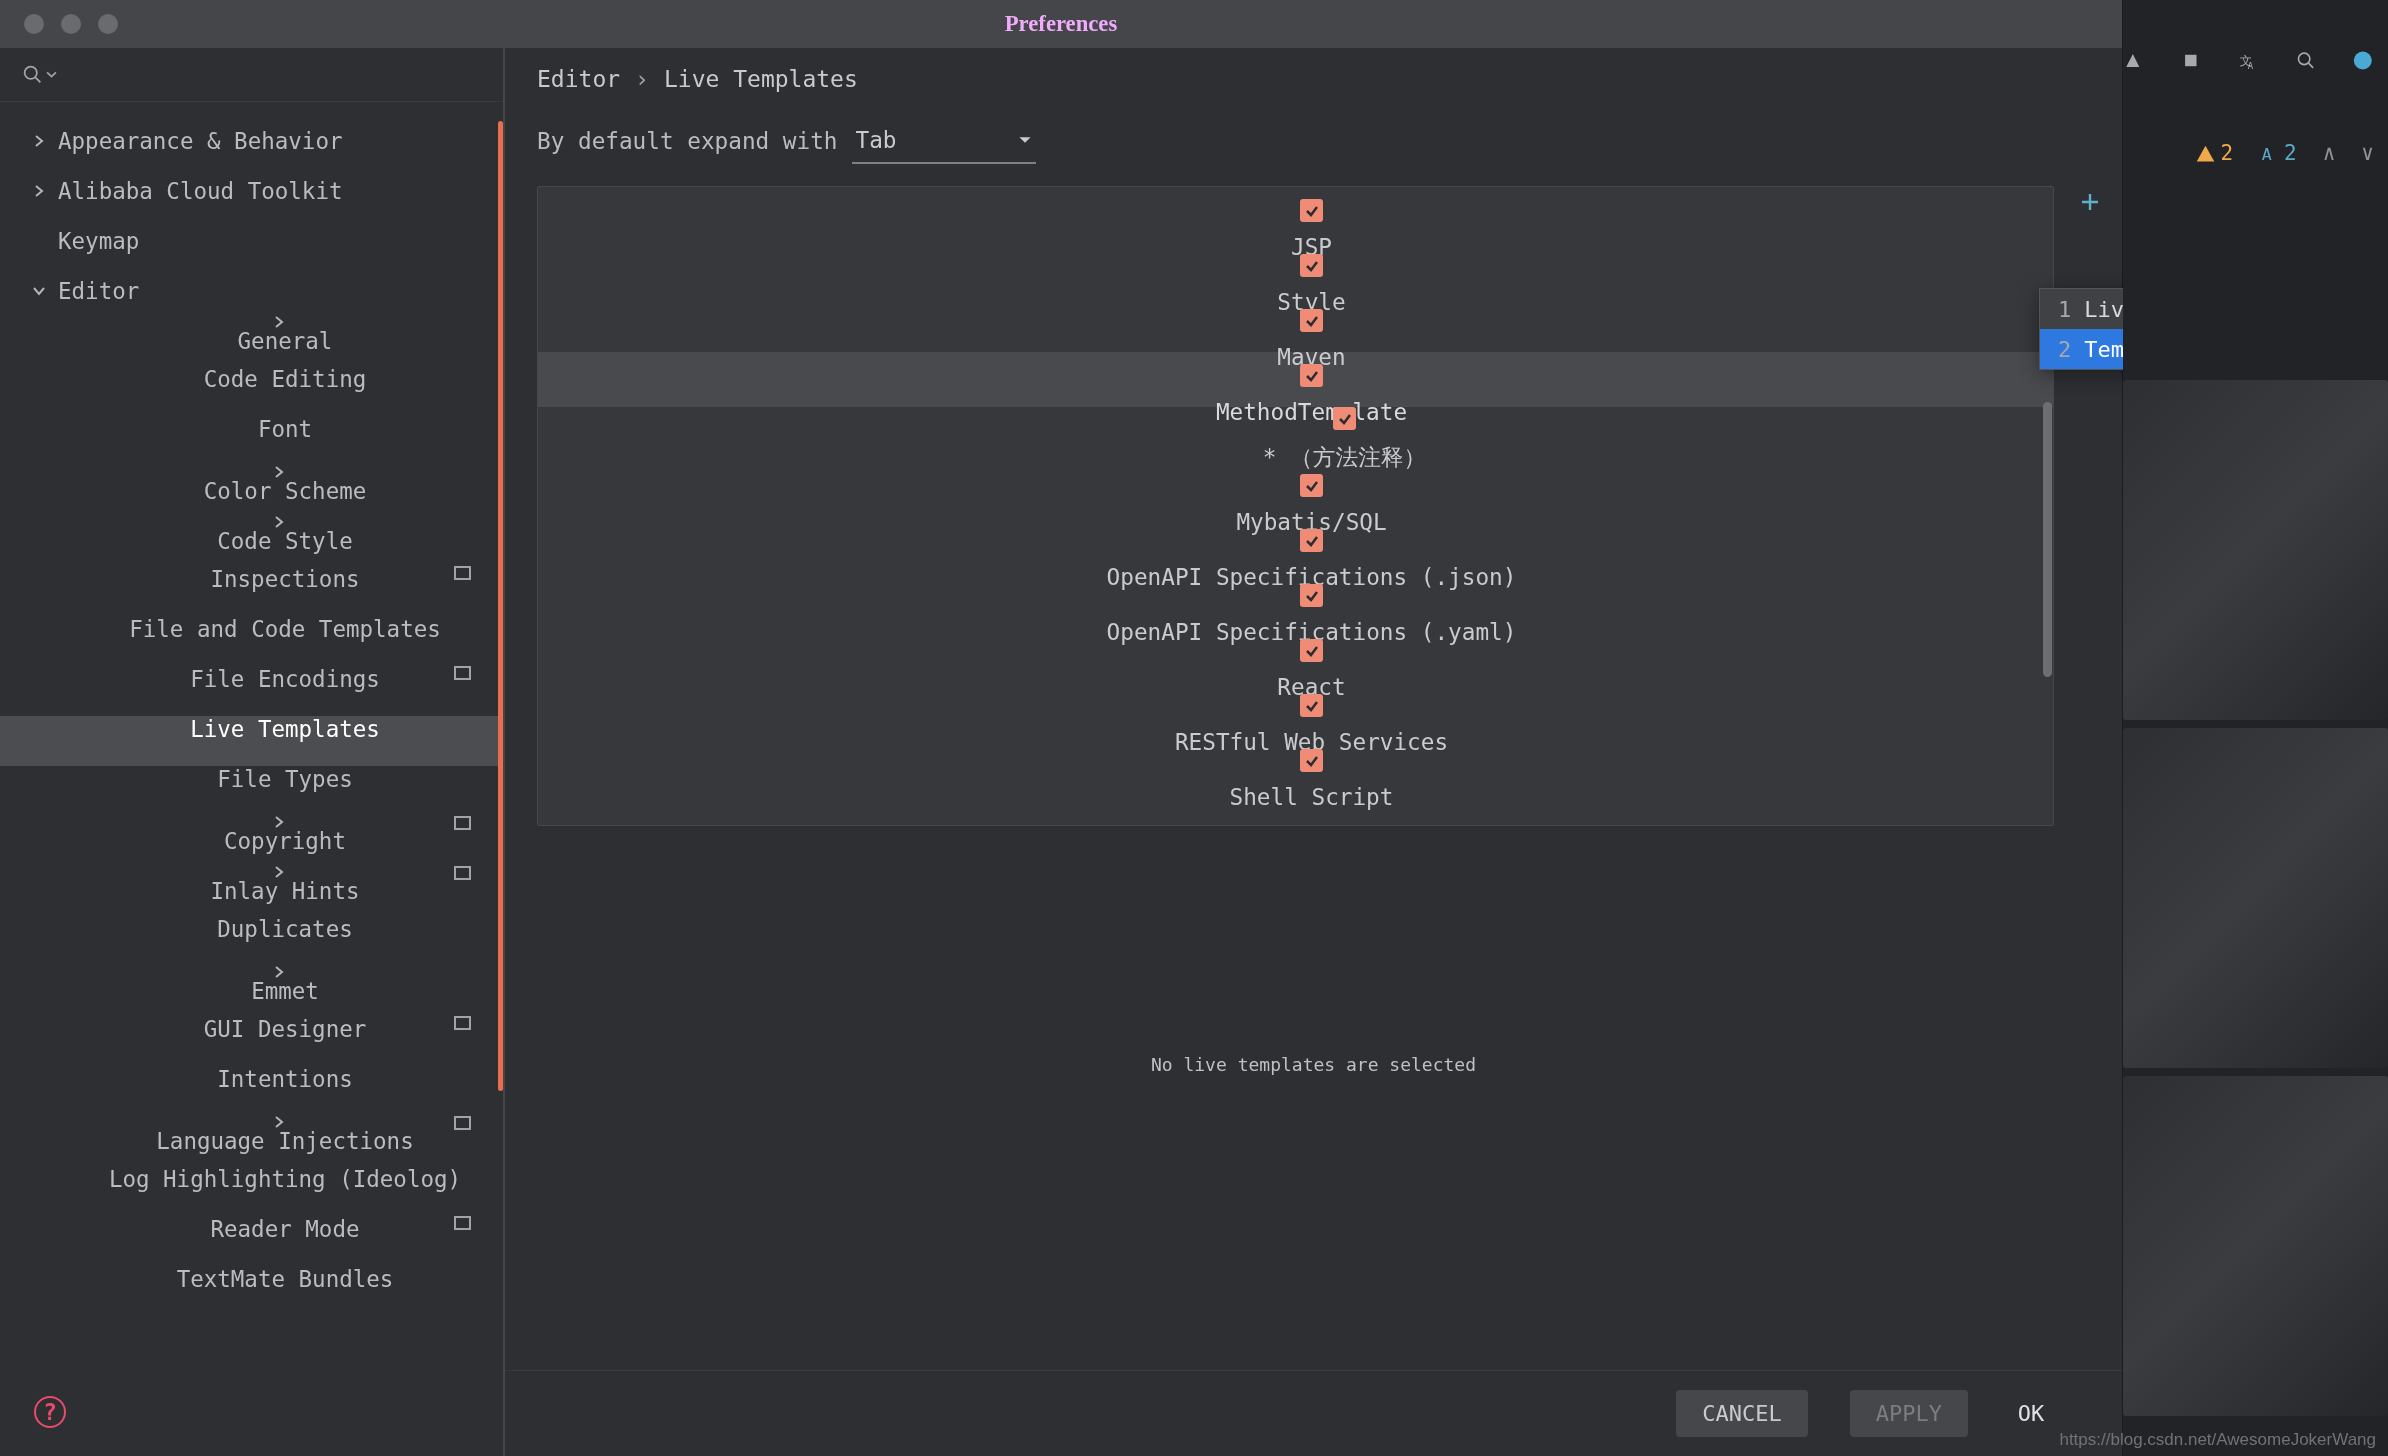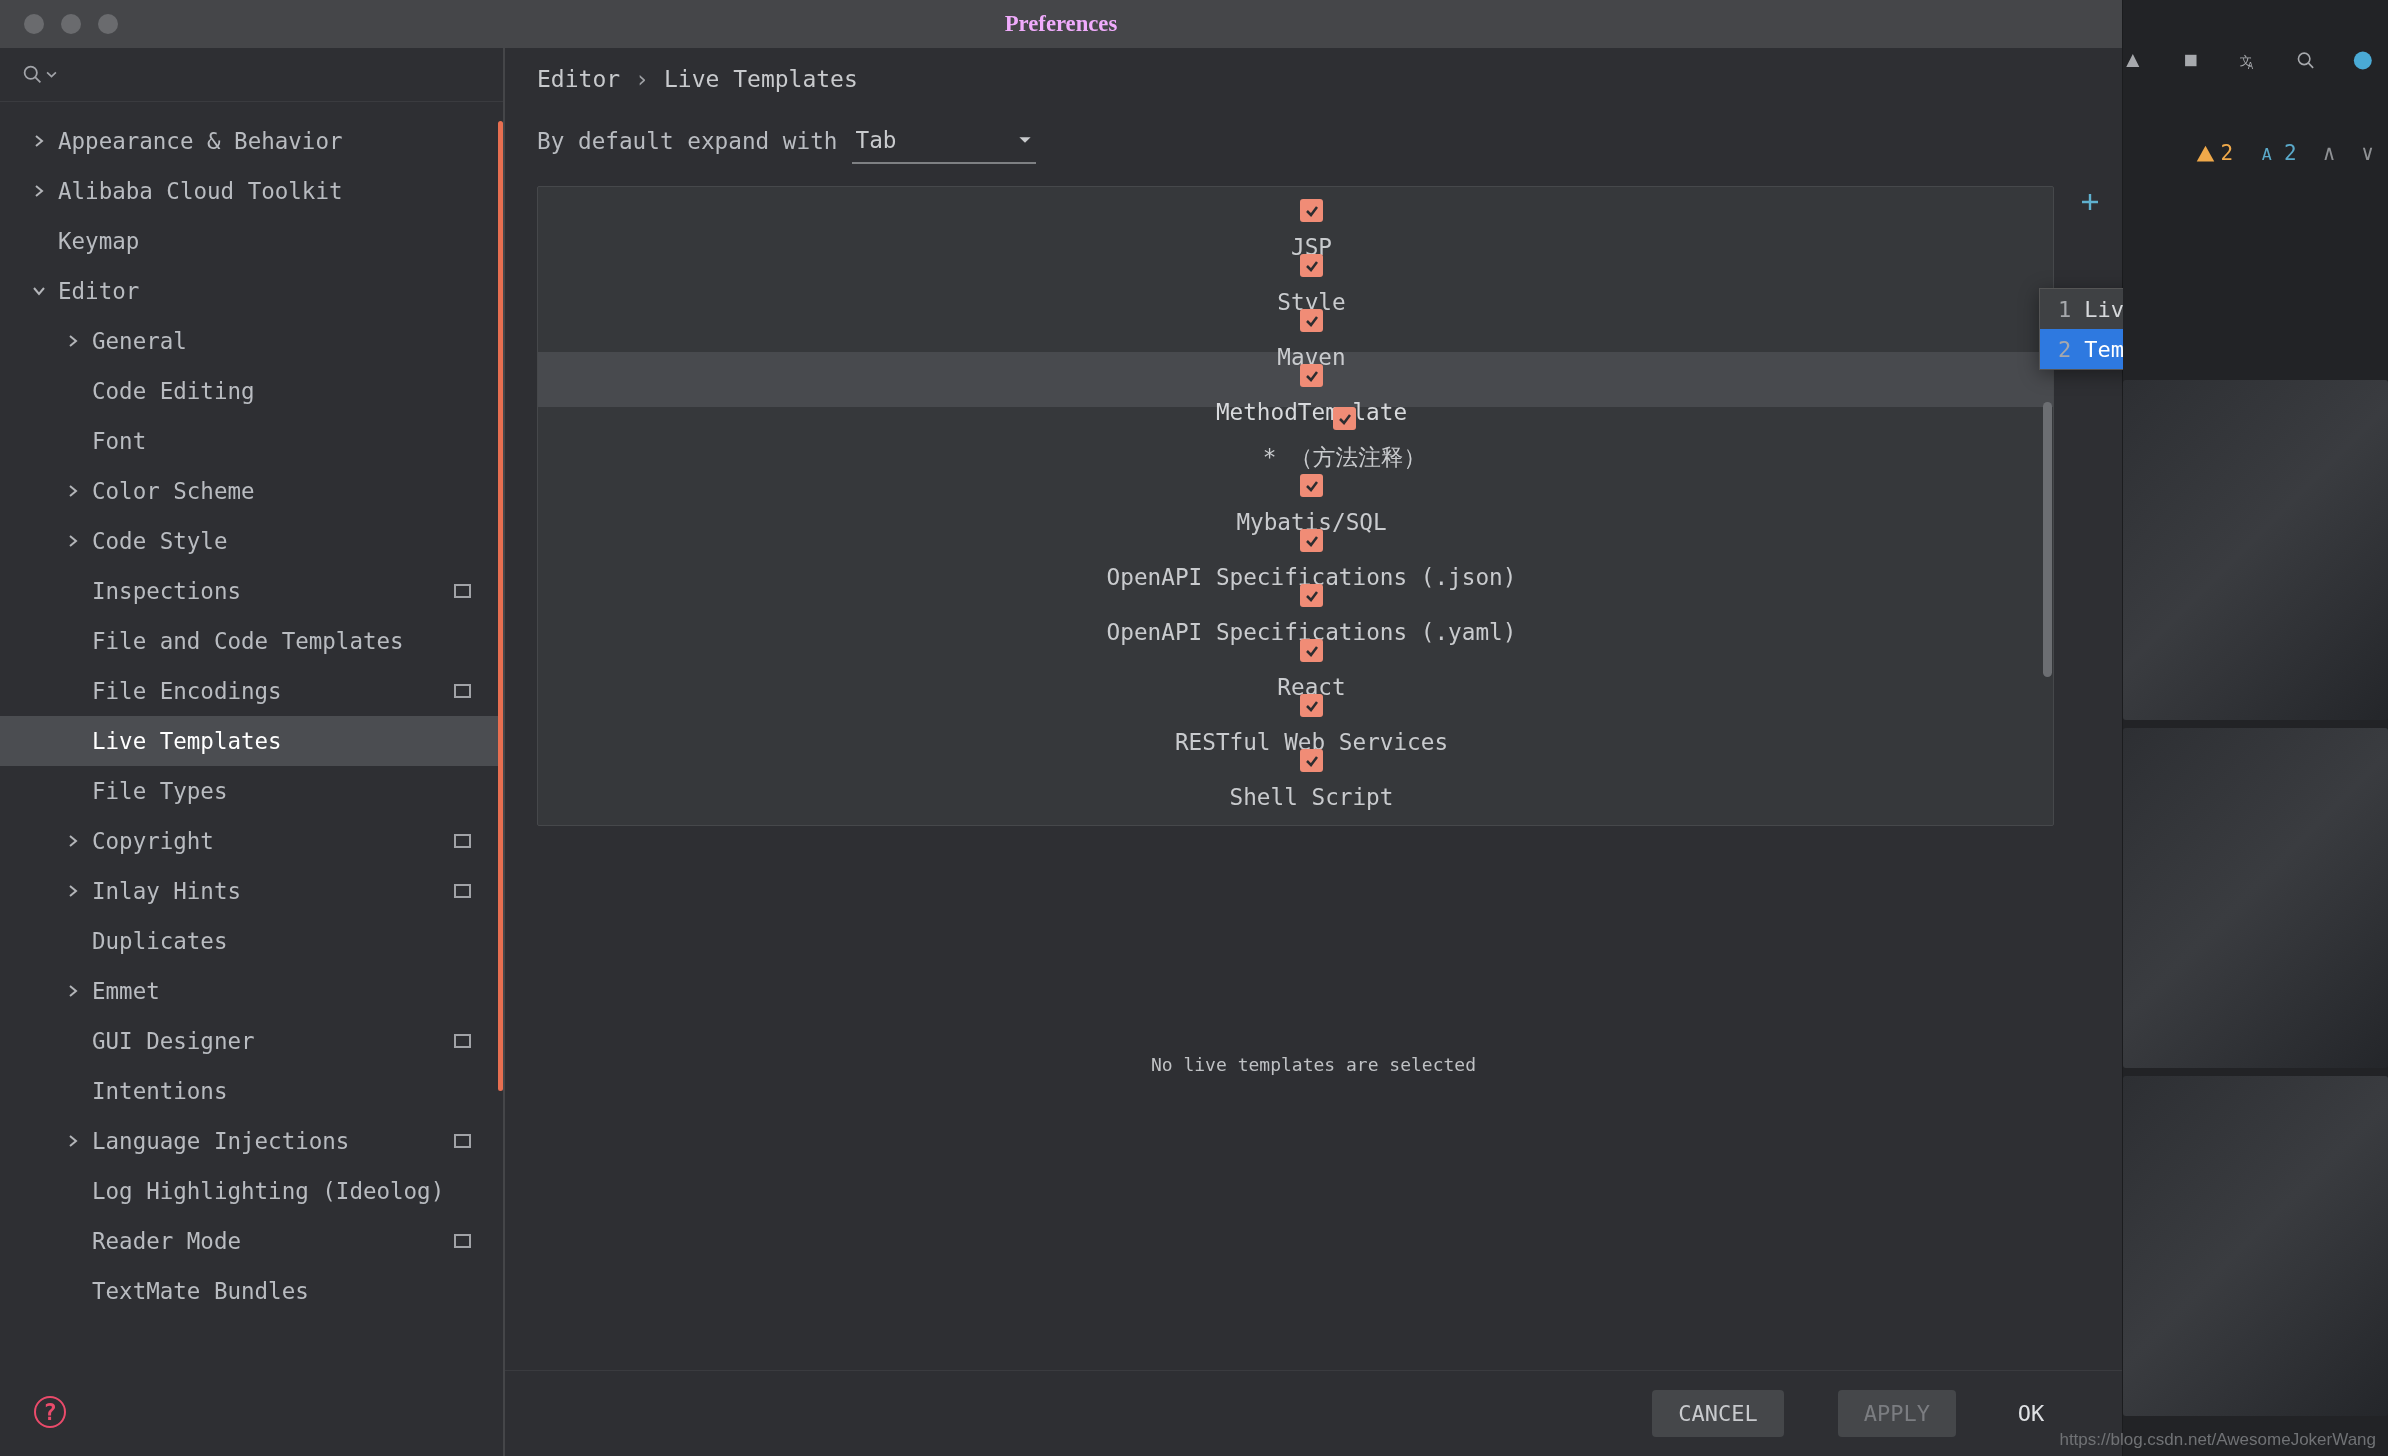--- a/index.html
+++ b/index.html
@@ -103,21 +103,21 @@
   background: #4b4d51;
   color: #fff;
 }
 .tree-row .badge-proj {
   position: absolute;
   right: 32px;
   width: 17px; height: 14px;
   border: 2px solid #a1a3a7;
 }
 .lv0 { padding-left: 33px; }
-.lv1 { padding-left: 67px; } 
+.lv1 { padding-left: 67px; flex-direction: column; } 
 
 
 .right {
   flex: 1;
   display: flex;
   flex-direction: column;
   position: relative;
 }
 .crumbs {
   height: 62px;
@@ -205,21 +205,21 @@
   padding-top: 228px;
   color: #bfc1c4;
   font-size: 18px;
 }
 
 .footer {
   height: 86px;
   display: flex;
   align-items: center;
   justify-content: flex-end;
-  gap: 16px;
+  gap: 4px;
   padding-right: 32px;
   border-top: 1px solid #3a3b3f;
 }
 .btn {
   height: 47px;
   min-width: 118px;
   display: flex; align-items: center; justify-content: center;
   border-radius: 4px;
   font-size: 22px;
   background: #45474a;

